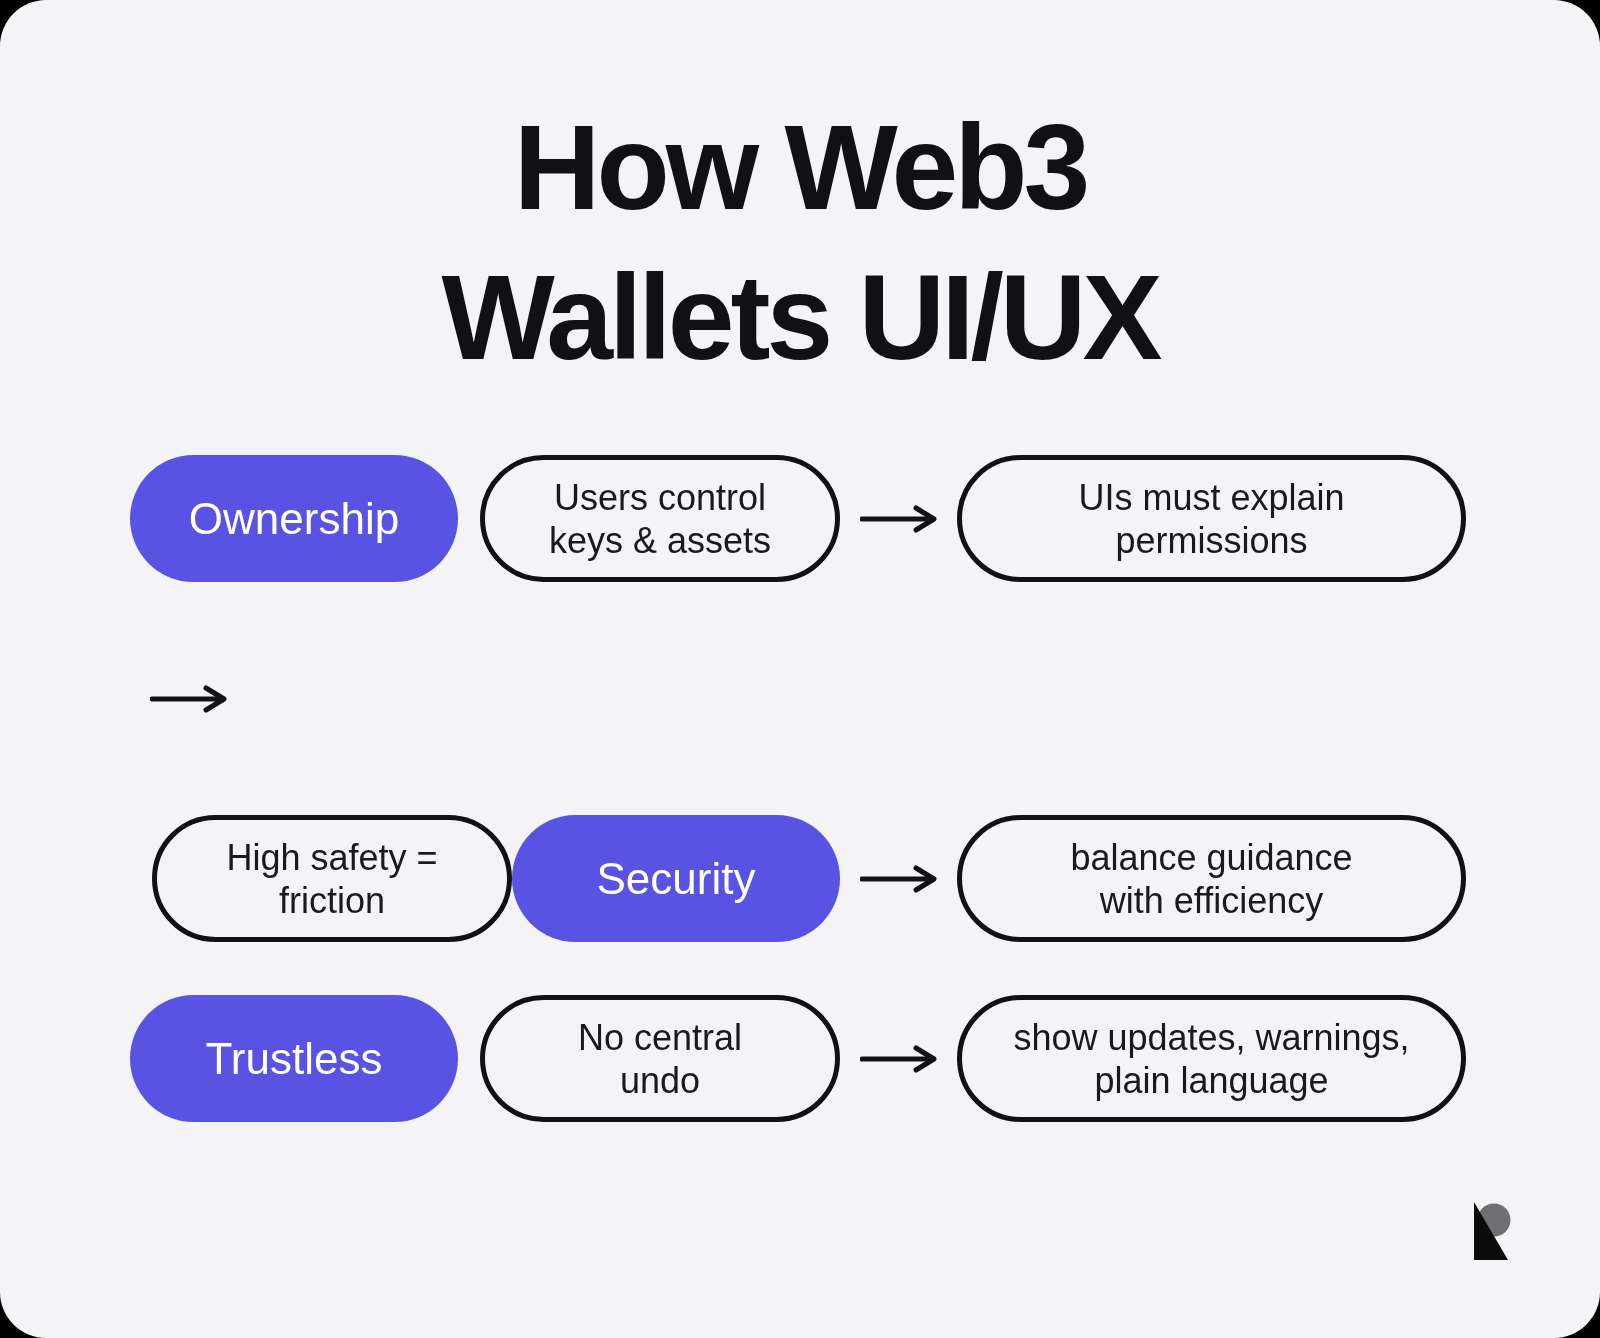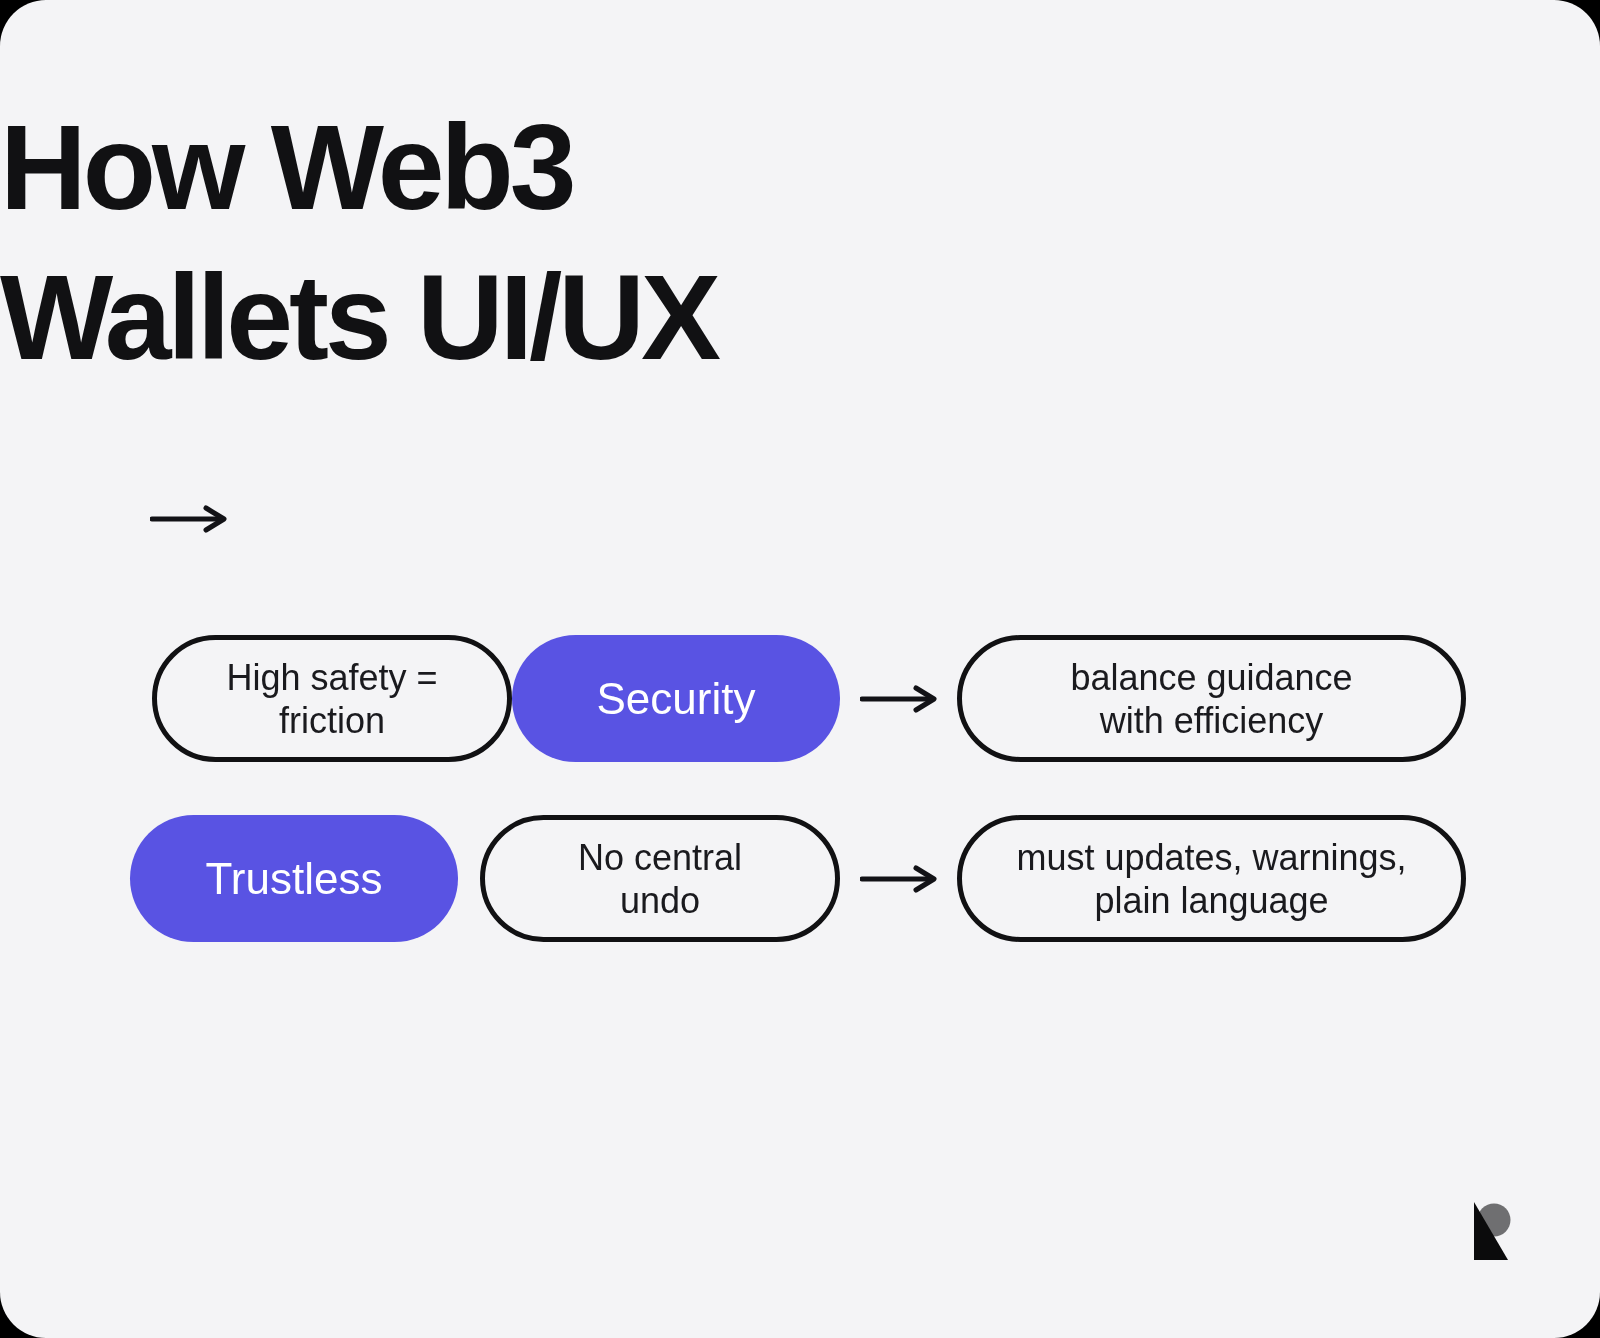--- a/index.html
+++ b/index.html
@@ -9,21 +9,21 @@
     font-family: "Liberation Sans", sans-serif;
     background: var(--page-bg, #000000);
     overflow: hidden;
   }
   .card {
     position: absolute; inset: 0;
     background: var(--card-bg, #F4F4F6);
     border-radius: 46px;
   }
   .title {
-    margin: 92px 0 0; text-align: left;
+    margin: 92px 0 0; text-align: center;
     font-size: 120px; line-height: 150px; font-weight: 700;
     letter-spacing: -4px; color: var(--ink, #0C0C0E);
   }
   .title .tl { display: block; }
   .rows {
     position: absolute; left: 130px; top: 455px; width: 1336px;
     display: flex; flex-direction: column; gap: 53px;
   }
   .row { display: flex; height: 127px; align-items: stretch; }
   .pill {
@@ -50,20 +50,39 @@
 
 <div class="card">
 
   <h1 class="title">
     <span class="tl">How Web3</span>
     <span class="tl">Wallets UI/UX</span>
   </h1>
 
   <div class="rows">
 
+    <div class="row">
+      <div class="pill pill-solid">
+        <span class="pill-text">Ownership</span>
+      </div>
+      <div class="pill pill-outline cause">
+        <span class="pill-text">Users control
+keys &amp; assets</span>
+      </div>
+      <div class="arrowbox">
+        <svg width="78" height="30" viewBox="0 0 78 30">
+          <path d="M2 15 H70" stroke="#121216" stroke-width="5" stroke-linecap="round" fill="none"></path>
+          <path d="M56 4 L74 15 L56 26" stroke="#121216" stroke-width="5" stroke-linecap="round" stroke-linejoin="round" fill="none"></path>
+        </svg>
+      </div>
+      <div class="pill pill-outline effect">
+        <span class="pill-text">UIs must explain
+permissions</span>
+      </div>
+    </div>
 
     <div class="row">
       <div class="arrowbox">
         <svg width="78" height="30" viewBox="0 0 78 30">
           <path d="M2 15 H70" stroke="#121216" stroke-width="5" stroke-linecap="round" fill="none"></path>
           <path d="M56 4 L74 15 L56 26" stroke="#121216" stroke-width="5" stroke-linecap="round" stroke-linejoin="round" fill="none"></path>
         </svg>
       </div>
     </div>
 
@@ -95,21 +114,21 @@
         <span class="pill-text">No central
 undo</span>
       </div>
       <div class="arrowbox">
         <svg width="78" height="30" viewBox="0 0 78 30">
           <path d="M2 15 H70" stroke="#121216" stroke-width="5" stroke-linecap="round" fill="none"></path>
           <path d="M56 4 L74 15 L56 26" stroke="#121216" stroke-width="5" stroke-linecap="round" stroke-linejoin="round" fill="none"></path>
         </svg>
       </div>
       <div class="pill pill-outline effect">
-        <span class="pill-text">must updates, warnings,
+        <span class="pill-text">show updates, warnings,
 plain language</span>
       </div>
     </div>
 
   </div>
 
   <div class="logo">
     <svg viewBox="0 0 38 60">
       <circle cx="20" cy="18" r="16.5" fill="var(--logo-gray, #6F6F71)"></circle>
       <polygon points="0,0 34,58 0,58" fill="#0B0B0C"></polygon>

